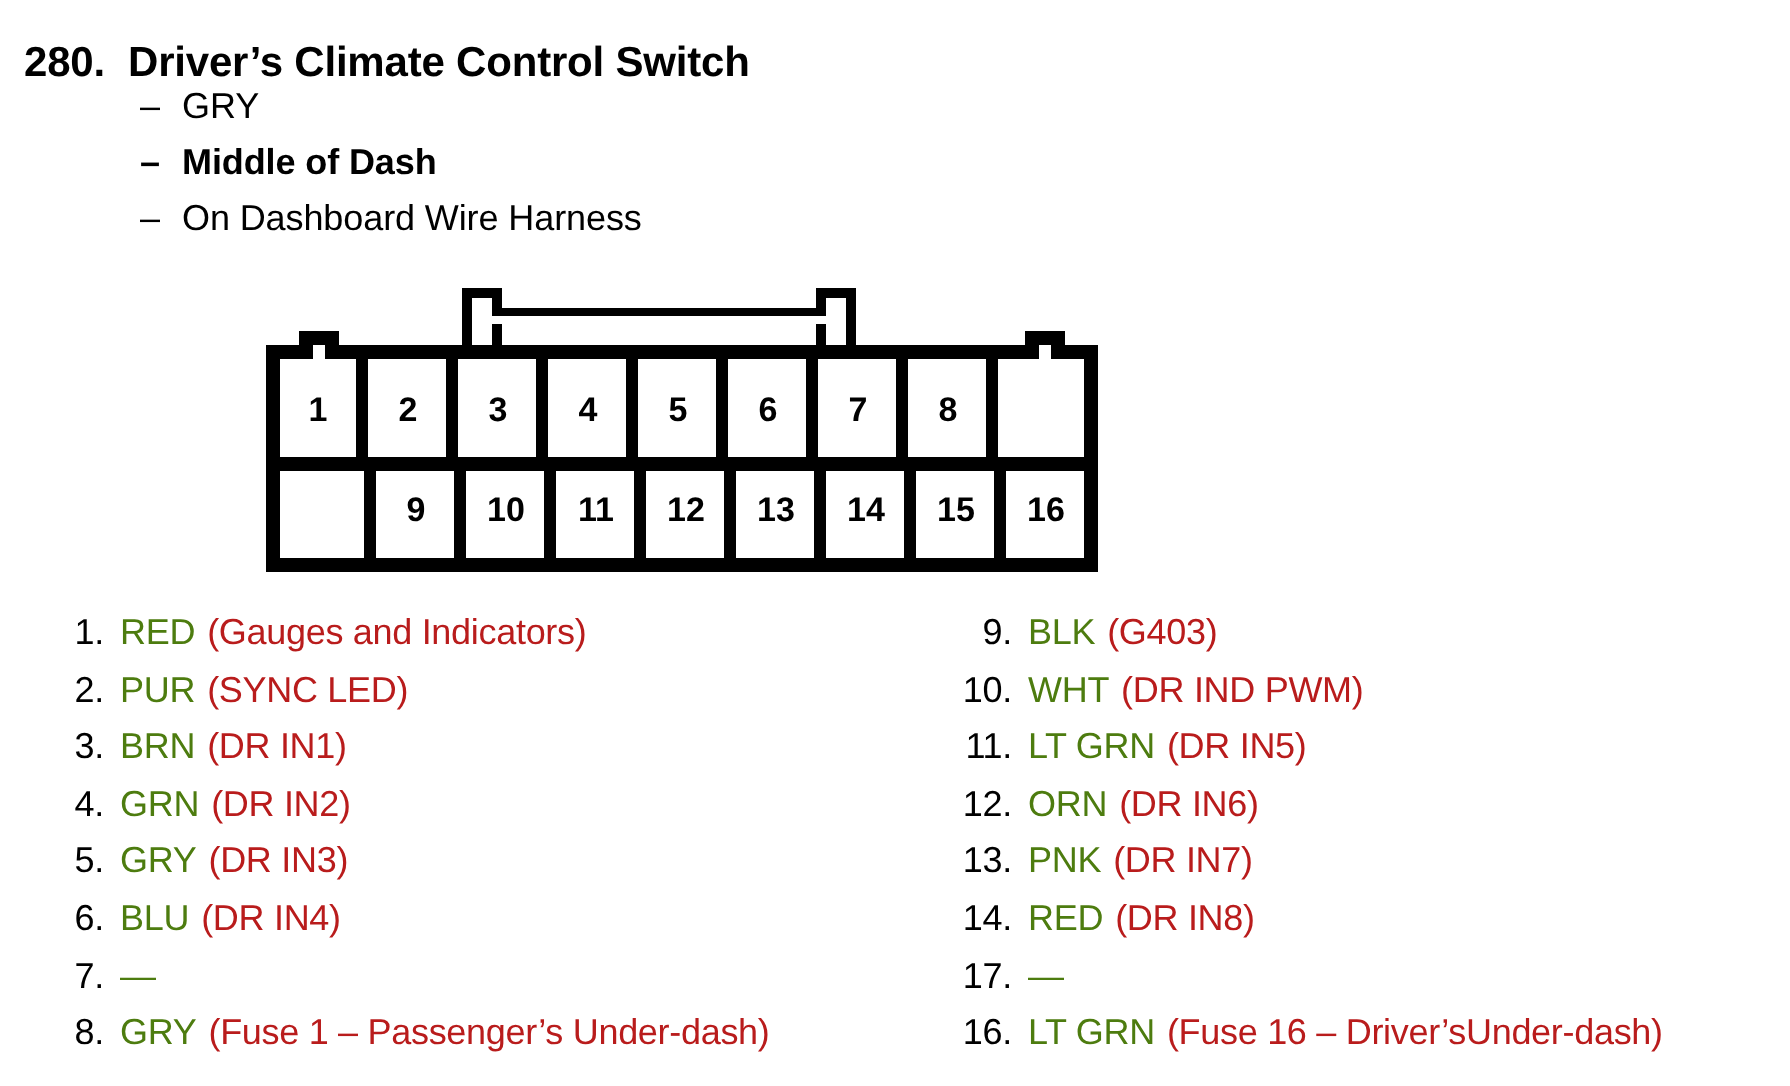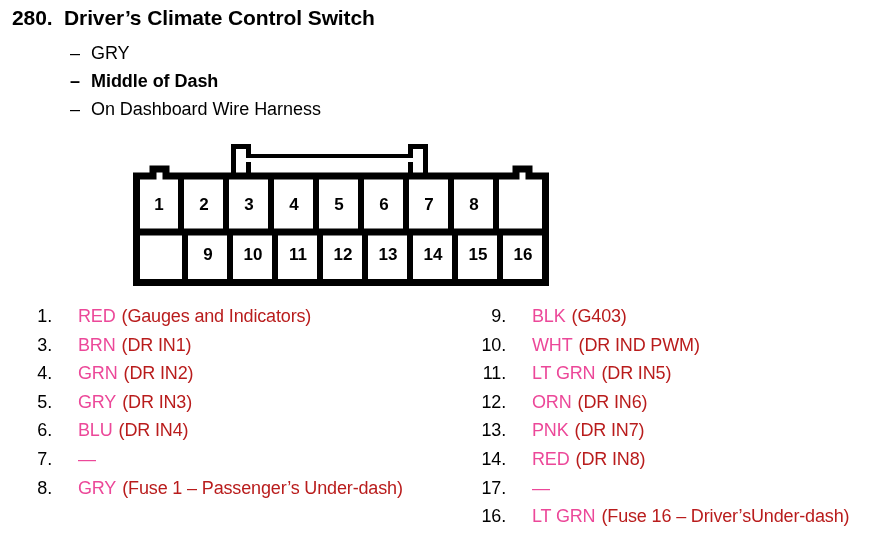--- a/index.html
+++ b/index.html
@@ -28,20 +28,21 @@
     left: 12px;
     top: 6px;
     font-size: 21px;
     font-weight: bold;
     white-space: nowrap;
     letter-spacing: -0.1px;
   }
   #title-number {
     display: inline-block;
     min-width: 52px;
+    margin-top: 14px;
   }
   #title-text { display: inline-block; }
 
   .subline {
     position: absolute;
     left: 70px;
     font-size: 18px;
     white-space: nowrap;
     letter-spacing: -0.05px;
   }
@@ -88,22 +89,22 @@
     letter-spacing: -0.15px;
   }
   .pin-index {
     display: inline-block;
     width: 36px;
     text-align: right;
     color: #000000;
   }
   .pin-wire {
     display: inline-block;
-    margin-left: 26px;
-    color: #ec4899;
+    margin-left: 8px;
+    color: #4d7c0f;
   }
   .pin-desc {
     display: inline-block;
     margin-left: 6px;
     color: #b91c1c;
   }
   .pin-desc:empty { display: none; }
 </style>
 </head>
 <body>
@@ -192,20 +193,23 @@
     <text class="pin-num" x="345" y="112">15</text>
     <text class="pin-num" x="390" y="112">16</text>
   </svg>
 </div>
 
 <div class="legend-col" id="legend-left">
   <div class="legend-row">
     <span class="pin-index">1.</span><span class="pin-wire">RED</span><span class="pin-desc">(Gauges and Indicators)</span>
   </div>
   <div class="legend-row">
+    <span class="pin-index">2.</span><span class="pin-wire">PUR</span><span class="pin-desc">(SYNC LED)</span>
+  </div>
+  <div class="legend-row">
     <span class="pin-index">3.</span><span class="pin-wire">BRN</span><span class="pin-desc">(DR IN1)</span>
   </div>
   <div class="legend-row">
     <span class="pin-index">4.</span><span class="pin-wire">GRN</span><span class="pin-desc">(DR IN2)</span>
   </div>
   <div class="legend-row">
     <span class="pin-index">5.</span><span class="pin-wire">GRY</span><span class="pin-desc">(DR IN3)</span>
   </div>
   <div class="legend-row">
     <span class="pin-index">6.</span><span class="pin-wire">BLU</span><span class="pin-desc">(DR IN4)</span>

